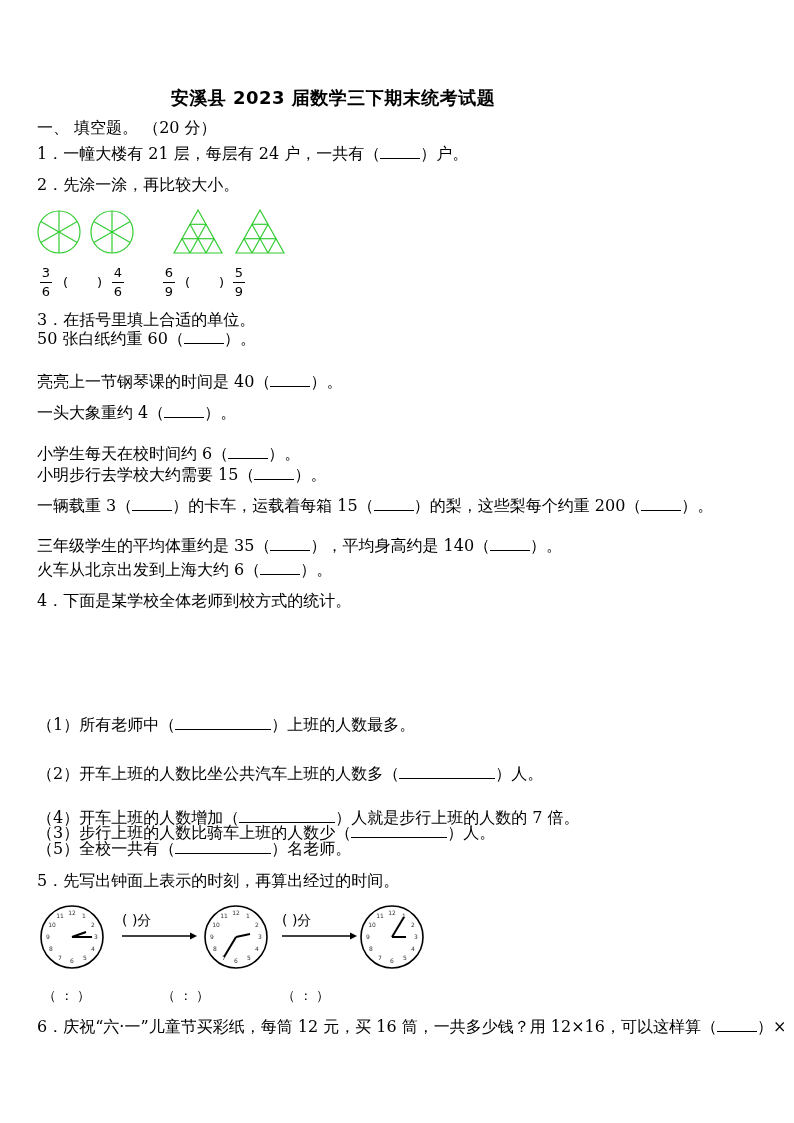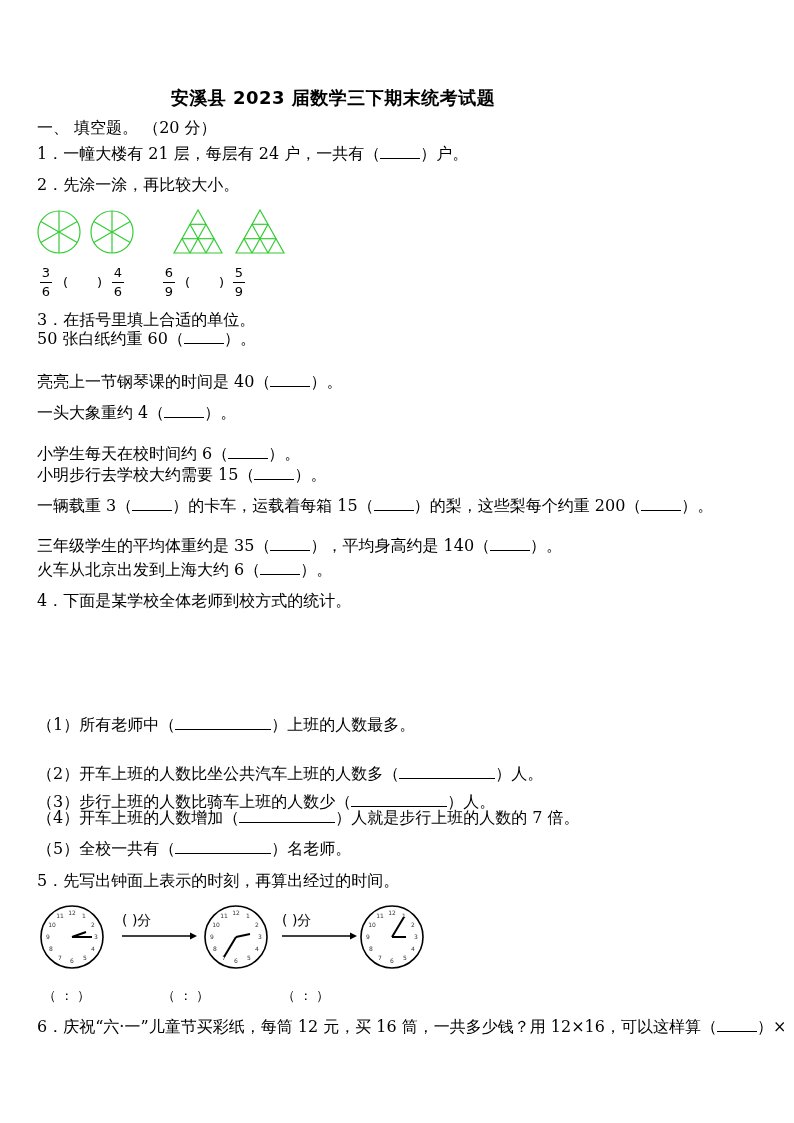--- a/index.html
+++ b/index.html
@@ -111,21 +111,21 @@
 
 <div class="abs line" style="left:37px;top:592px;">4．下面是某学校全体老师到校方式的统计。</div>
 
 <table class="stats">
   <tbody>
 </tbody>
   </table>
 
 <div class="abs line" style="left:37px;top:716px;"><span>（1）所有老师中（</span><span class="blank b10"></span><span>）上班的人数最多。</span></div>
 <div class="abs line" style="left:37px;top:747px;margin-top:18px;"><span>（2）开车上班的人数比坐公共汽车上班的人数多（</span><span class="blank b10"></span><span>）人。</span></div>
-<div class="abs line" style="left:37px;top:793px;"><span>（3）步行上班的人数比骑车上班的人数少（</span><span class="blank b10"></span><span>）人。</span></div>
+<div class="abs line" style="left:37px;top:824px;"><span>（3）步行上班的人数比骑车上班的人数少（</span><span class="blank b10"></span><span>）人。</span></div>
 <div class="abs line" style="left:37px;top:809px;"><span>（4）开车上班的人数增加（</span><span class="blank b10"></span><span>）人就是步行上班的人数的 7 倍。</span></div>
 <div class="abs line" style="left:37px;top:840px;"><span>（5）全校一共有（</span><span class="blank b10"></span><span>）名老师。</span></div>
 
 <div class="abs line" style="left:37px;top:872px;">5．先写出钟面上表示的时刻，再算出经过的时间。</div>
 
 <svg class="abs" style="left:40px;top:902px;" width="400" height="72">
   <defs>
     <g id="face">
       <circle cx="0" cy="0" r="31" fill="#fff" stroke="#000" stroke-width="1.6"></circle>
       <g font-family="DejaVu Sans, sans-serif" font-size="6" text-anchor="middle" fill="#333">

